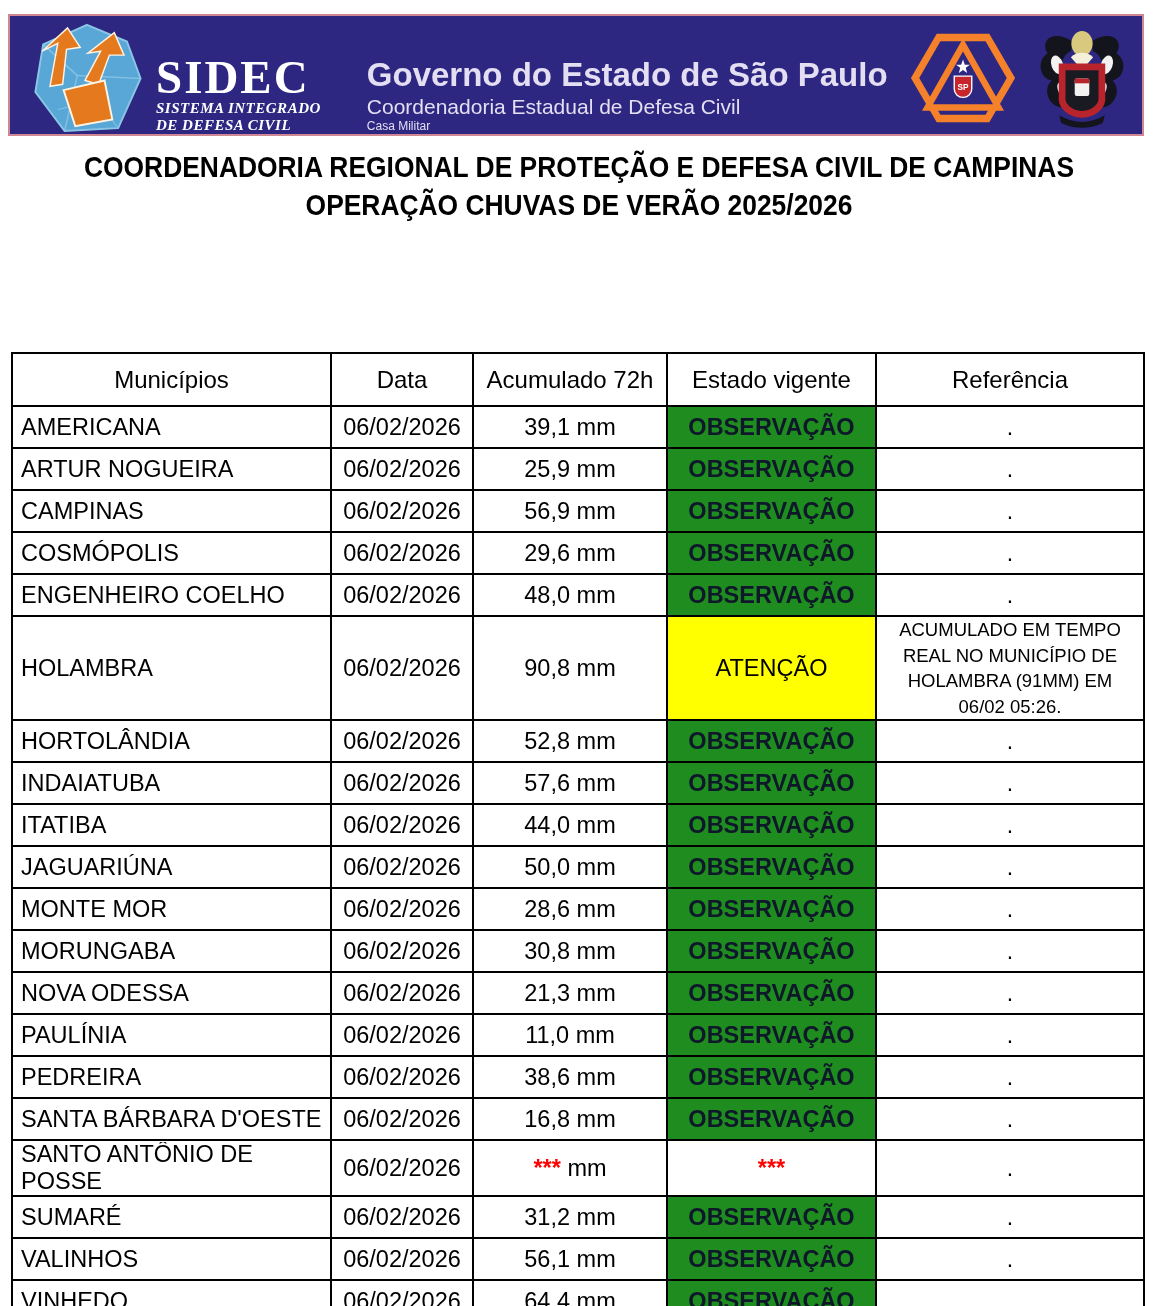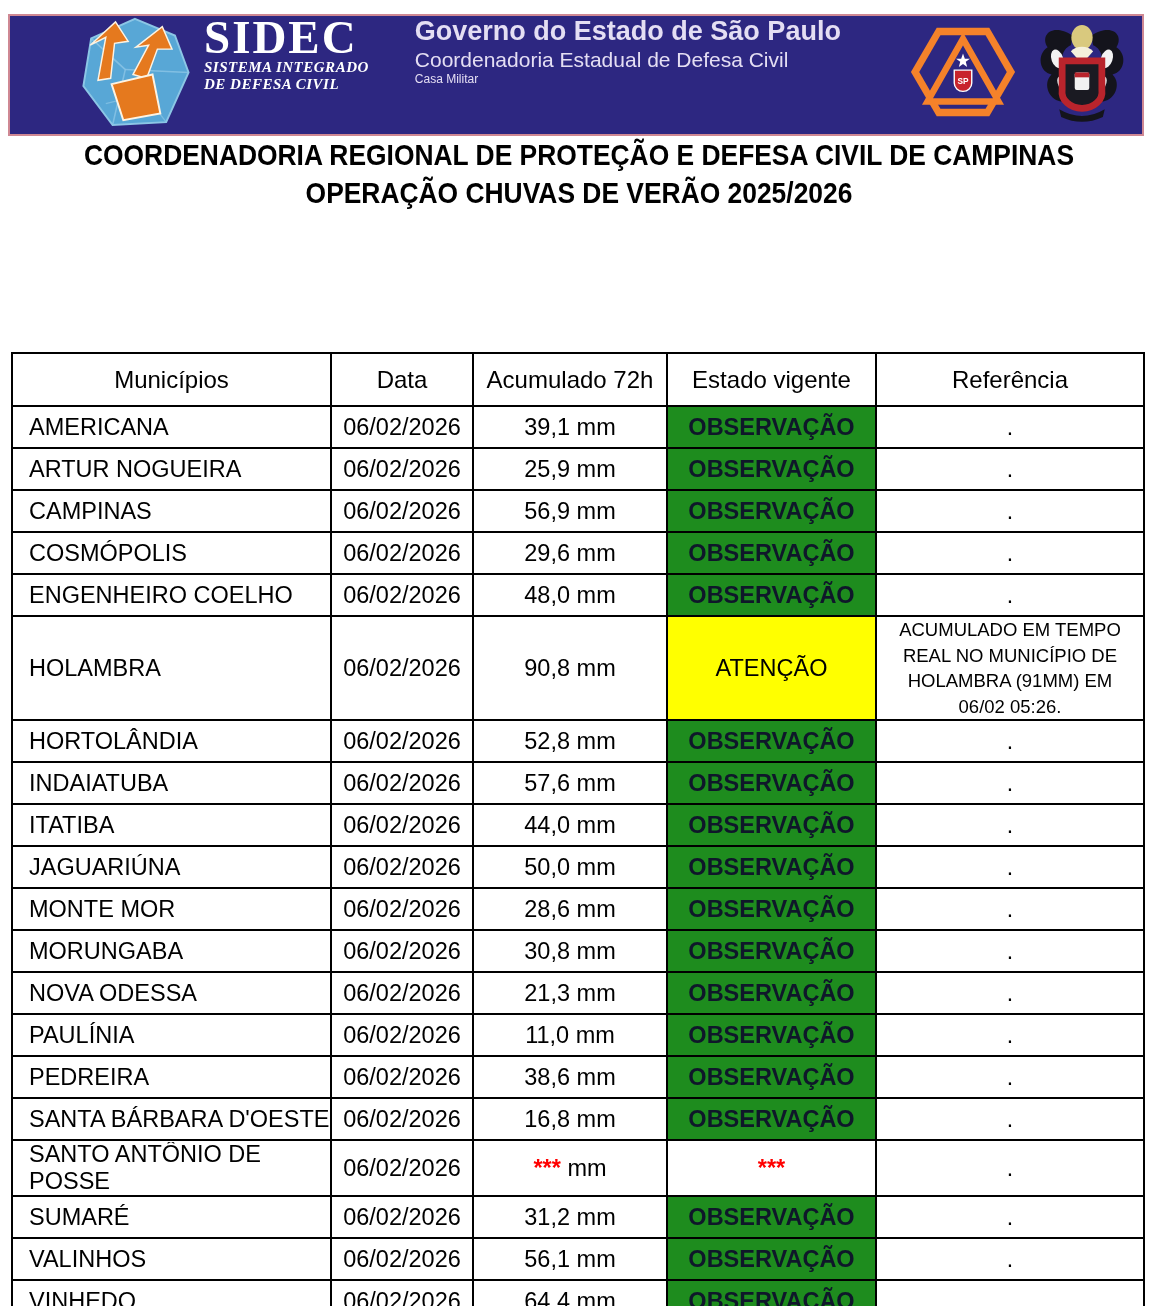--- a/index.html
+++ b/index.html
@@ -1,45 +1,45 @@
 <!DOCTYPE html>
 <html lang="pt-BR"><head>
 <meta charset="utf-8">
 <style>
   html,body{margin:0;padding:0;background:#fff;}
   body{width:1158px;height:1306px;font-family:"Liberation Sans",sans-serif;color:#000;}
   .page{position:relative;width:1158px;height:1306px;overflow:hidden;background:#fff;}
 
   
   .band{box-sizing:border-box;position:absolute;left:8px;top:14px;width:1136px;height:122px;
-        background:#2d2781;border:2px solid #cf8893;display:flex;align-items:flex-start;padding-left:48px;}
+        background:#2d2781;border:2px solid #cf8893;display:flex;align-items:flex-end;}
   .sidec-logo{width:118px;height:112px;margin-left:18px;flex:none;}
   .sidec-text{margin-left:10px;color:#ffffff;font-family:"Liberation Serif",serif;flex:none;}
   .sidec-title{font-size:47px;font-weight:bold;line-height:.92;letter-spacing:2px;}
   .sidec-sub{font-size:15px;font-style:italic;font-weight:bold;letter-spacing:.5px;line-height:1.15;}
   .gov-text{margin-left:46px;color:#e4def3;flex:none;}
-  .gov-1{font-size:27px;font-weight:bold;line-height:1.15;}
+  .gov-1{font-size:33px;font-weight:bold;line-height:1.15;}
   .gov-2{font-size:21px;line-height:1.2;}
   .gov-3{font-size:12px;line-height:1.25;}
   .band-logos{margin-left:auto;margin-right:14px;display:flex;align-items:center;gap:20px;}
   .dc-logo{width:106px;height:98px;flex:none;}
   .crest-logo{width:92px;height:112px;flex:none;}
 
   
-  .doc-title{position:absolute;left:0;top:136px;width:1158px;text-align:center;}
+  .doc-title{position:absolute;left:0;top:148px;width:1158px;text-align:center;}
   .title-line{font-weight:bold;font-size:30px;line-height:1.27;transform:scaleX(.88);transform-origin:50% 50%;}
 
   
   .rain-table{position:absolute;left:11px;top:352px;width:1132px;border-collapse:collapse;table-layout:fixed;}
   .rain-table th,.rain-table td{border:2px solid #000;overflow:hidden;}
   .rain-table th{font-size:24px;font-weight:normal;text-align:center;height:43px;padding:4px;}
   .rain-table td{font-size:23.5px;text-align:center;padding:0;}
   tr.row-normal{height:42px;}
   tr.row-tall{height:95px;}
-  td.cell-municipio{text-align:left;padding-left:16px;border-radius:14px;}
+  td.cell-municipio{text-align:left;padding-left:8px;border-radius:14px;}
   td.estado-observacao{background:#1e8c1e;color:#0f172a;font-weight:bold;}
   td.estado-atencao{background:#ffff00;color:#000;font-weight:normal;}
   td.estado-indisponivel{background:#fff;color:#ff0000;font-weight:bold;}
   .val-missing{color:#ff0000;font-weight:bold;}
   td.cell-ref{font-size:23px;}
   td.cell-ref.ref-long{font-size:18.5px;line-height:1.38;padding:0 18px;font-weight:normal;}
 </style>
 </head>
 <body>
 

